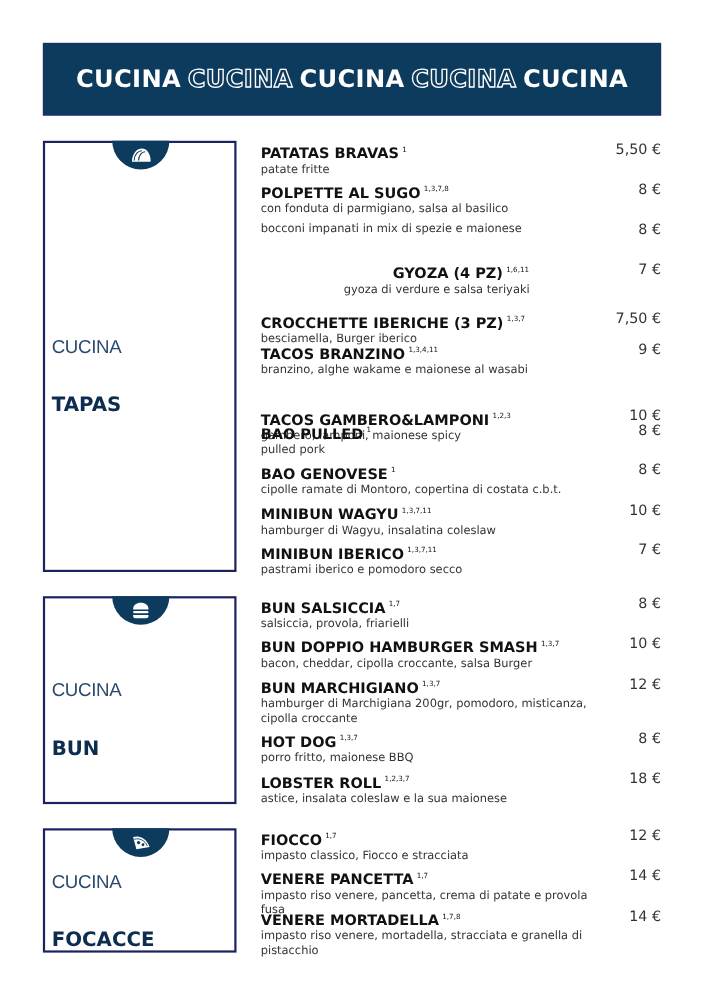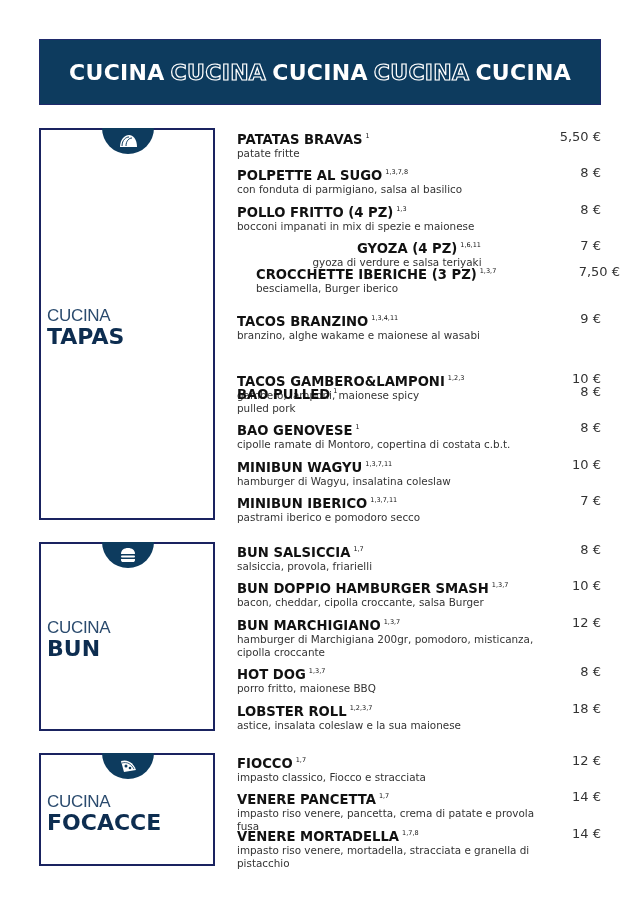--- a/index.html
+++ b/index.html
@@ -5,21 +5,21 @@
   html,body{margin:0;padding:0;background:#fff;}
   body{width:640px;height:905px;position:relative;overflow:hidden;font-family:"DejaVu Sans","Liberation Sans",sans-serif;color:#111;}
   .banner{position:absolute;left:39px;top:39px;width:562px;height:66px;background:#0d3b5e;border:1px solid #1f2a6b;box-sizing:border-box;display:flex;align-items:center;justify-content:center;gap:6px;}
   .banner span{font-family:"DejaVu Sans",sans-serif;font-weight:bold;font-size:22px;letter-spacing:0.3px;}
   .banner .solid{color:#fff;}
   .banner .outline{color:#0d3b5e;-webkit-text-stroke:1.2px #fff;}
   .catbox{position:absolute;left:39px;width:176px;border:2px solid #1a2360;box-sizing:border-box;background:#fff;}
   .badge{position:absolute;left:61px;top:-2px;width:52px;height:26px;background:#0d3b5e;border-radius:0 0 26px 26px;display:flex;align-items:center;justify-content:center;}
   .catlabel{position:absolute;left:6px;}
   .catlabel .small{display:block;font-family:"Liberation Sans",sans-serif;font-size:17px;color:#2b4b6e;font-weight:normal;letter-spacing:-0.3px;line-height:18px;}
-  .catlabel .big{display:block;font-family:"DejaVu Sans",sans-serif;font-weight:bold;font-size:22px;color:#0d2d50;line-height:24px;}
+  .catlabel .big{display:block;font-family:"DejaVu Sans",sans-serif;font-weight:bold;font-size:18px;color:#0d2d50;line-height:24px;margin-top:32px;}
   .items{position:absolute;left:237px;width:364px;}
   .item{position:absolute;left:0;width:364px;}
   .item .name{font-family:"DejaVu Sans",sans-serif;font-weight:bold;font-size:13.2px;color:#111;line-height:15px;white-space:nowrap;}
   .item .name sup{font-weight:normal;font-size:6.5px;vertical-align:6px;margin-left:3px;}
   .item .desc{font-family:"DejaVu Sans",sans-serif;font-size:10.4px;color:#333;line-height:13px;width:320px;}
   .item .price{position:absolute;right:0;top:0;font-family:"DejaVu Sans",sans-serif;font-size:13px;color:#333;line-height:15px;}
 </style>
 </head>
 <body>
 
@@ -79,30 +79,29 @@
       <div class="name"><span>PATATAS BRAVAS</span><sup>1</sup></div>
       <div class="desc">patate fritte</div>
       <div class="price">5,50 €</div>
     </div>
     <div class="item" style="top: 165px;">
       <div class="name"><span>POLPETTE AL SUGO</span><sup>1,3,7,8</sup></div>
       <div class="desc">con fonduta di parmigiano, salsa al basilico</div>
       <div class="price">8 €</div>
     </div>
     <div class="item" style="top: 202px;">
-      <div class="name"><span>POLLO FRITTO (4 PZ)</span><sup>1,3</sup></div>
       <div class="desc">bocconi impanati in mix di spezie e maionese</div>
       <div class="price">8 €</div>
     </div>
     <div class="item" style="top: 238px; text-align: center;">
       <div class="name"><span>GYOZA (4 PZ)</span><sup>1,6,11</sup></div>
       <div class="desc">gyoza di verdure e salsa teriyaki</div>
       <div class="price">7 €</div>
     </div>
-    <div class="item" style="top: 264px; margin-left: 19px;">
+    <div class="item" style="top: 283px;">
       <div class="name"><span>CROCCHETTE IBERICHE (3 PZ)</span><sup>1,3,7</sup></div>
       <div class="desc">besciamella, Burger iberico</div>
       <div class="price">7,50 €</div>
     </div>
     <div class="item" style="top: 311px;">
       <div class="name"><span>TACOS BRANZINO</span><sup>1,3,4,11</sup></div>
       <div class="desc">branzino, alghe wakame e maionese al wasabi</div>
       <div class="price">9 €</div>
     </div>
     <div class="item" style="top: 347px; margin-top: 24px;">

